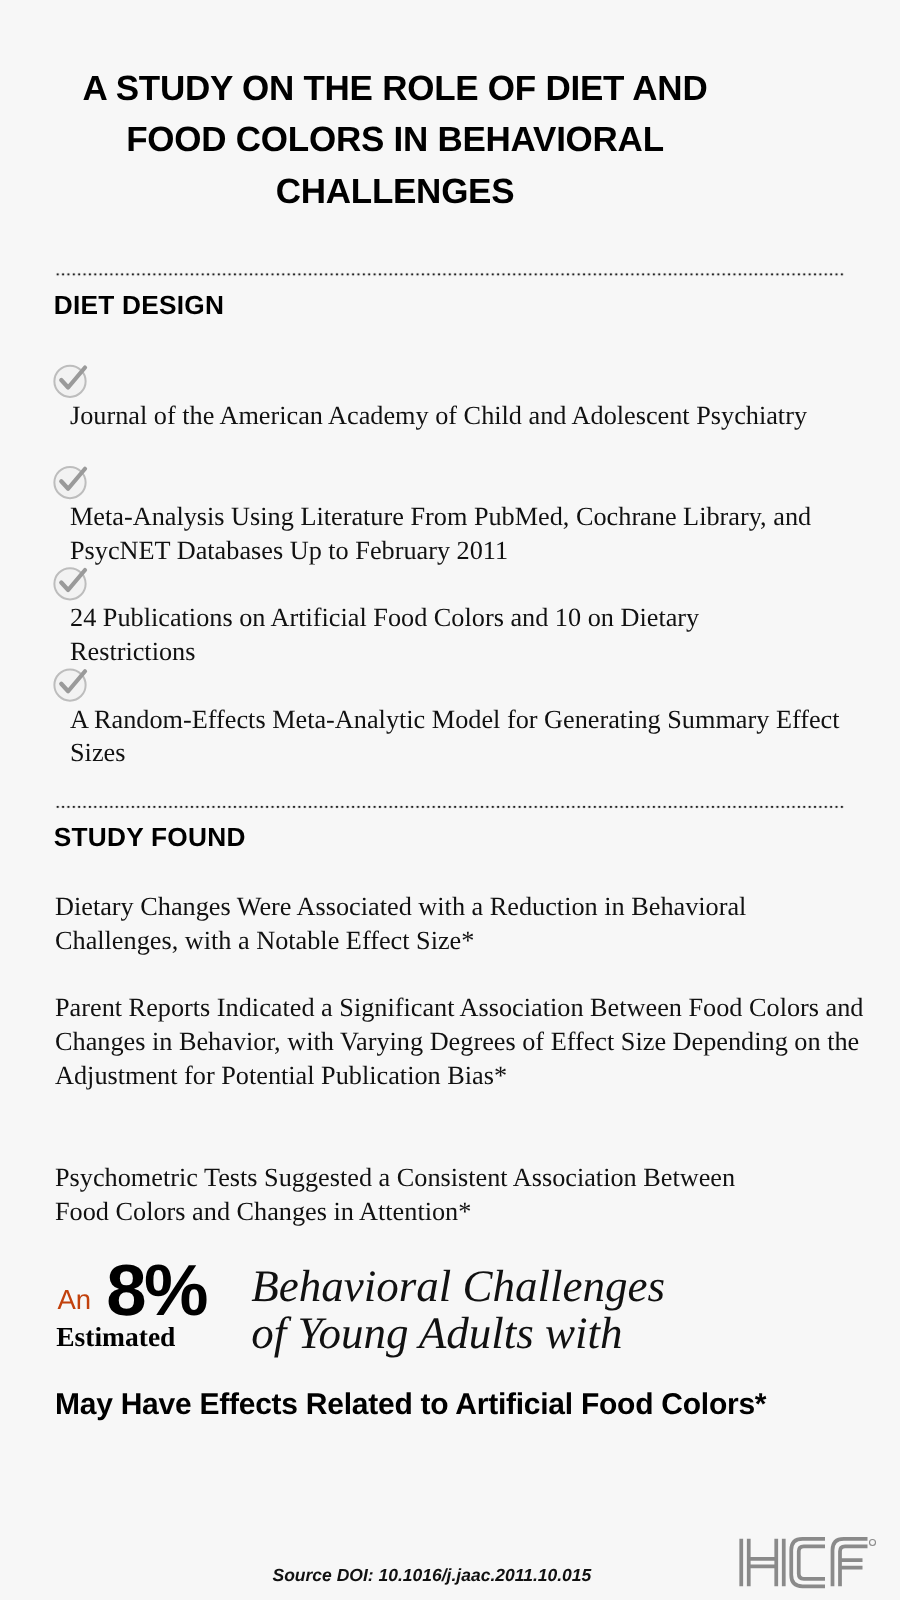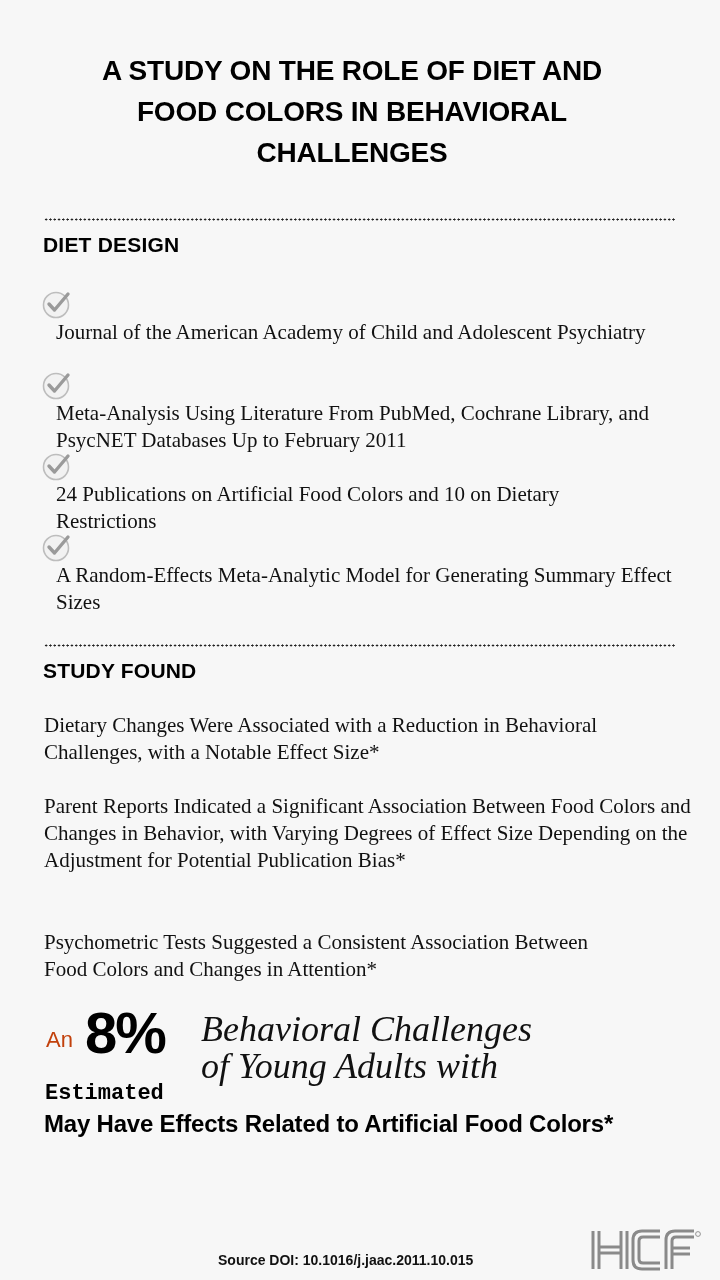--- a/index.html
+++ b/index.html
@@ -19,21 +19,20 @@
       top: 50px;
       left: 0;
       width: 632px;
       text-align: center;
       font-family: "Liberation Sans", sans-serif;
       font-weight: bold;
       font-size: 28px;
       line-height: 41px;
       letter-spacing: -0.2px;
       color: #000;
-      padding-left: 36px;
     }
     .title span { display: block; }
     .dots {
       position: absolute;
       left: 44px;
       width: 632px;
       height: 3px;
       background-image: radial-gradient(circle, #222 0.9px, transparent 1.2px);
       background-size: 4.3px 3px;
       background-repeat: repeat-x;
@@ -100,25 +99,24 @@
       font-family: "Liberation Sans", sans-serif;
       font-weight: bold;
       font-size: 58px;
       letter-spacing: -2px;
       color: #000;
     }
     .stat-est {
       position: absolute;
       left: 1px;
       top: 54px;
-      font-family: Liberation Mono, monospace;
+      font-family: Liberation Serif, serif;
       font-weight: bold;
       font-size: 22px;
       color: #000;
-      margin-top: 24px;
     }
     .stat-desc {
       position: absolute;
       left: 157px;
       top: 8px;
       font-family: "Liberation Serif", serif;
       font-style: italic;
       font-size: 36px;
       line-height: 37px;
       color: #111;
@@ -132,20 +130,21 @@
       font-weight: bold;
       font-size: 24px;
       color: #000;
       letter-spacing: -0.2px;
     }
     .source {
       position: absolute;
       top: 1252px;
       left: 218px;
       font-family: "Liberation Sans", sans-serif;
+      font-style: italic;
       font-weight: bold;
       font-size: 14px;
       color: #111;
     }
     .logo {
       position: absolute;
       left: 590px;
       top: 1228px;
       width: 112px;
       height: 44px;

